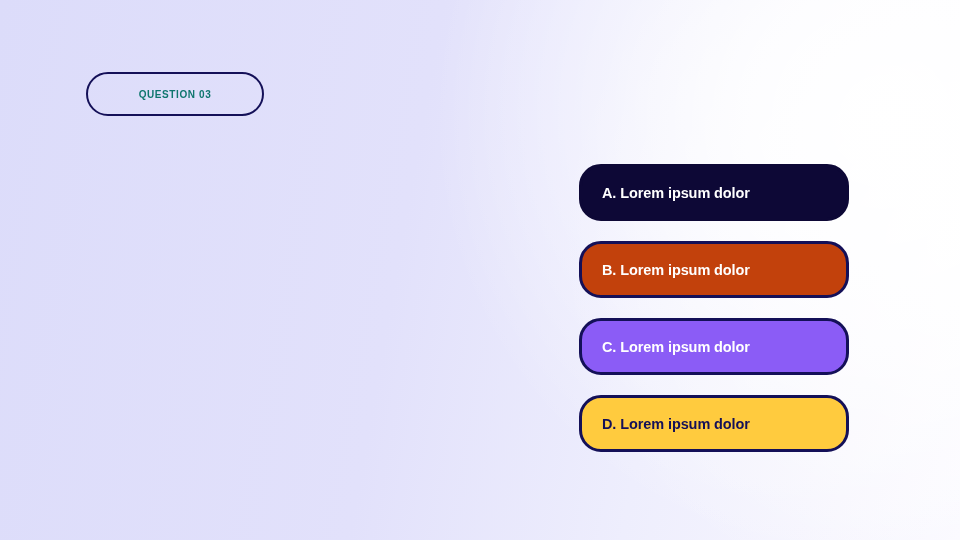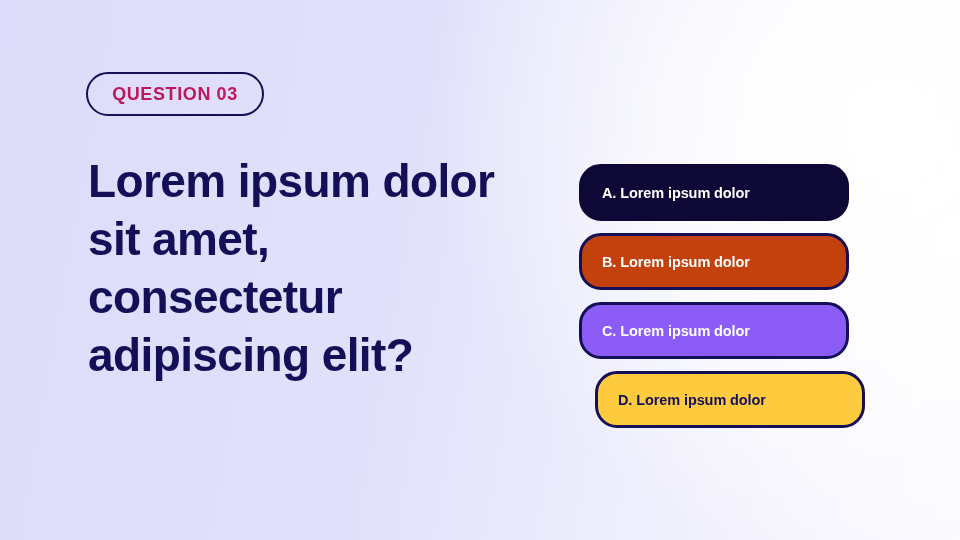--- a/index.html
+++ b/index.html
@@ -49,24 +49,24 @@
     box-sizing: border-box;
     border: 2.5px solid #141058;
     border-radius: 24px;
     display: flex;
     align-items: center;
     justify-content: center;
     background: transparent;
   }
 
   .badge-label {
-    font-size: 18px;
+    font-size: 10px;
     font-weight: bold;
     letter-spacing: 0.6px;
-    color: #be185d;
+    color: #0f766e;
     white-space: nowrap;
   }
 
   
   .heading {
     position: absolute;
     left: 88px;
     top: 152px;
     width: 430px;
     margin: 0;
@@ -78,57 +78,56 @@
   }
 
   
   .options {
     position: absolute;
     left: 579px;
     top: 164px;
     width: 270px;
     display: flex;
     flex-direction: column;
-    gap: 12px;
+    gap: 20px;
   }
 
   .option {
     box-sizing: border-box;
     width: 270px;
     height: 57px;
     border: 3px solid #141058;
     border-radius: 22px;
     display: flex;
     align-items: center;
     padding: 0 20px;
     font-size: 14.5px;
     font-weight: bold;
     letter-spacing: -0.1px;
     white-space: nowrap;
   }
 
   .option-a { background-color: #0d0836; color: #ffffff; border-color: #0d0836; }
   .option-b { background-color: #c2410c; color: #ffffff; }
   .option-c { background-color: #8b5cf6; color: #ffffff; }
-  .option-d { background-color: #ffcb3e; color: #141058; margin-left: 16px; }
+  .option-d { background-color: #ffcb3e; color: #141058; }
 </style>
 </head>
 <body>
 
 <div class="slide">
 
   <div class="bg-glow"></div>
 
   <div class="content">
 
     <div class="badge">
       <span class="badge-label">QUESTION 03</span>
     </div>
 
-    <h1 class="heading">Lorem ipsum dolor sit amet, consectetur adipiscing elit?</h1>
 
     <div class="options">
 
       <div class="option option-a">
         <span>A. Lorem ipsum dolor</span>
       </div>
 
       <div class="option option-b">
         <span>B. Lorem ipsum dolor</span>
       </div>

